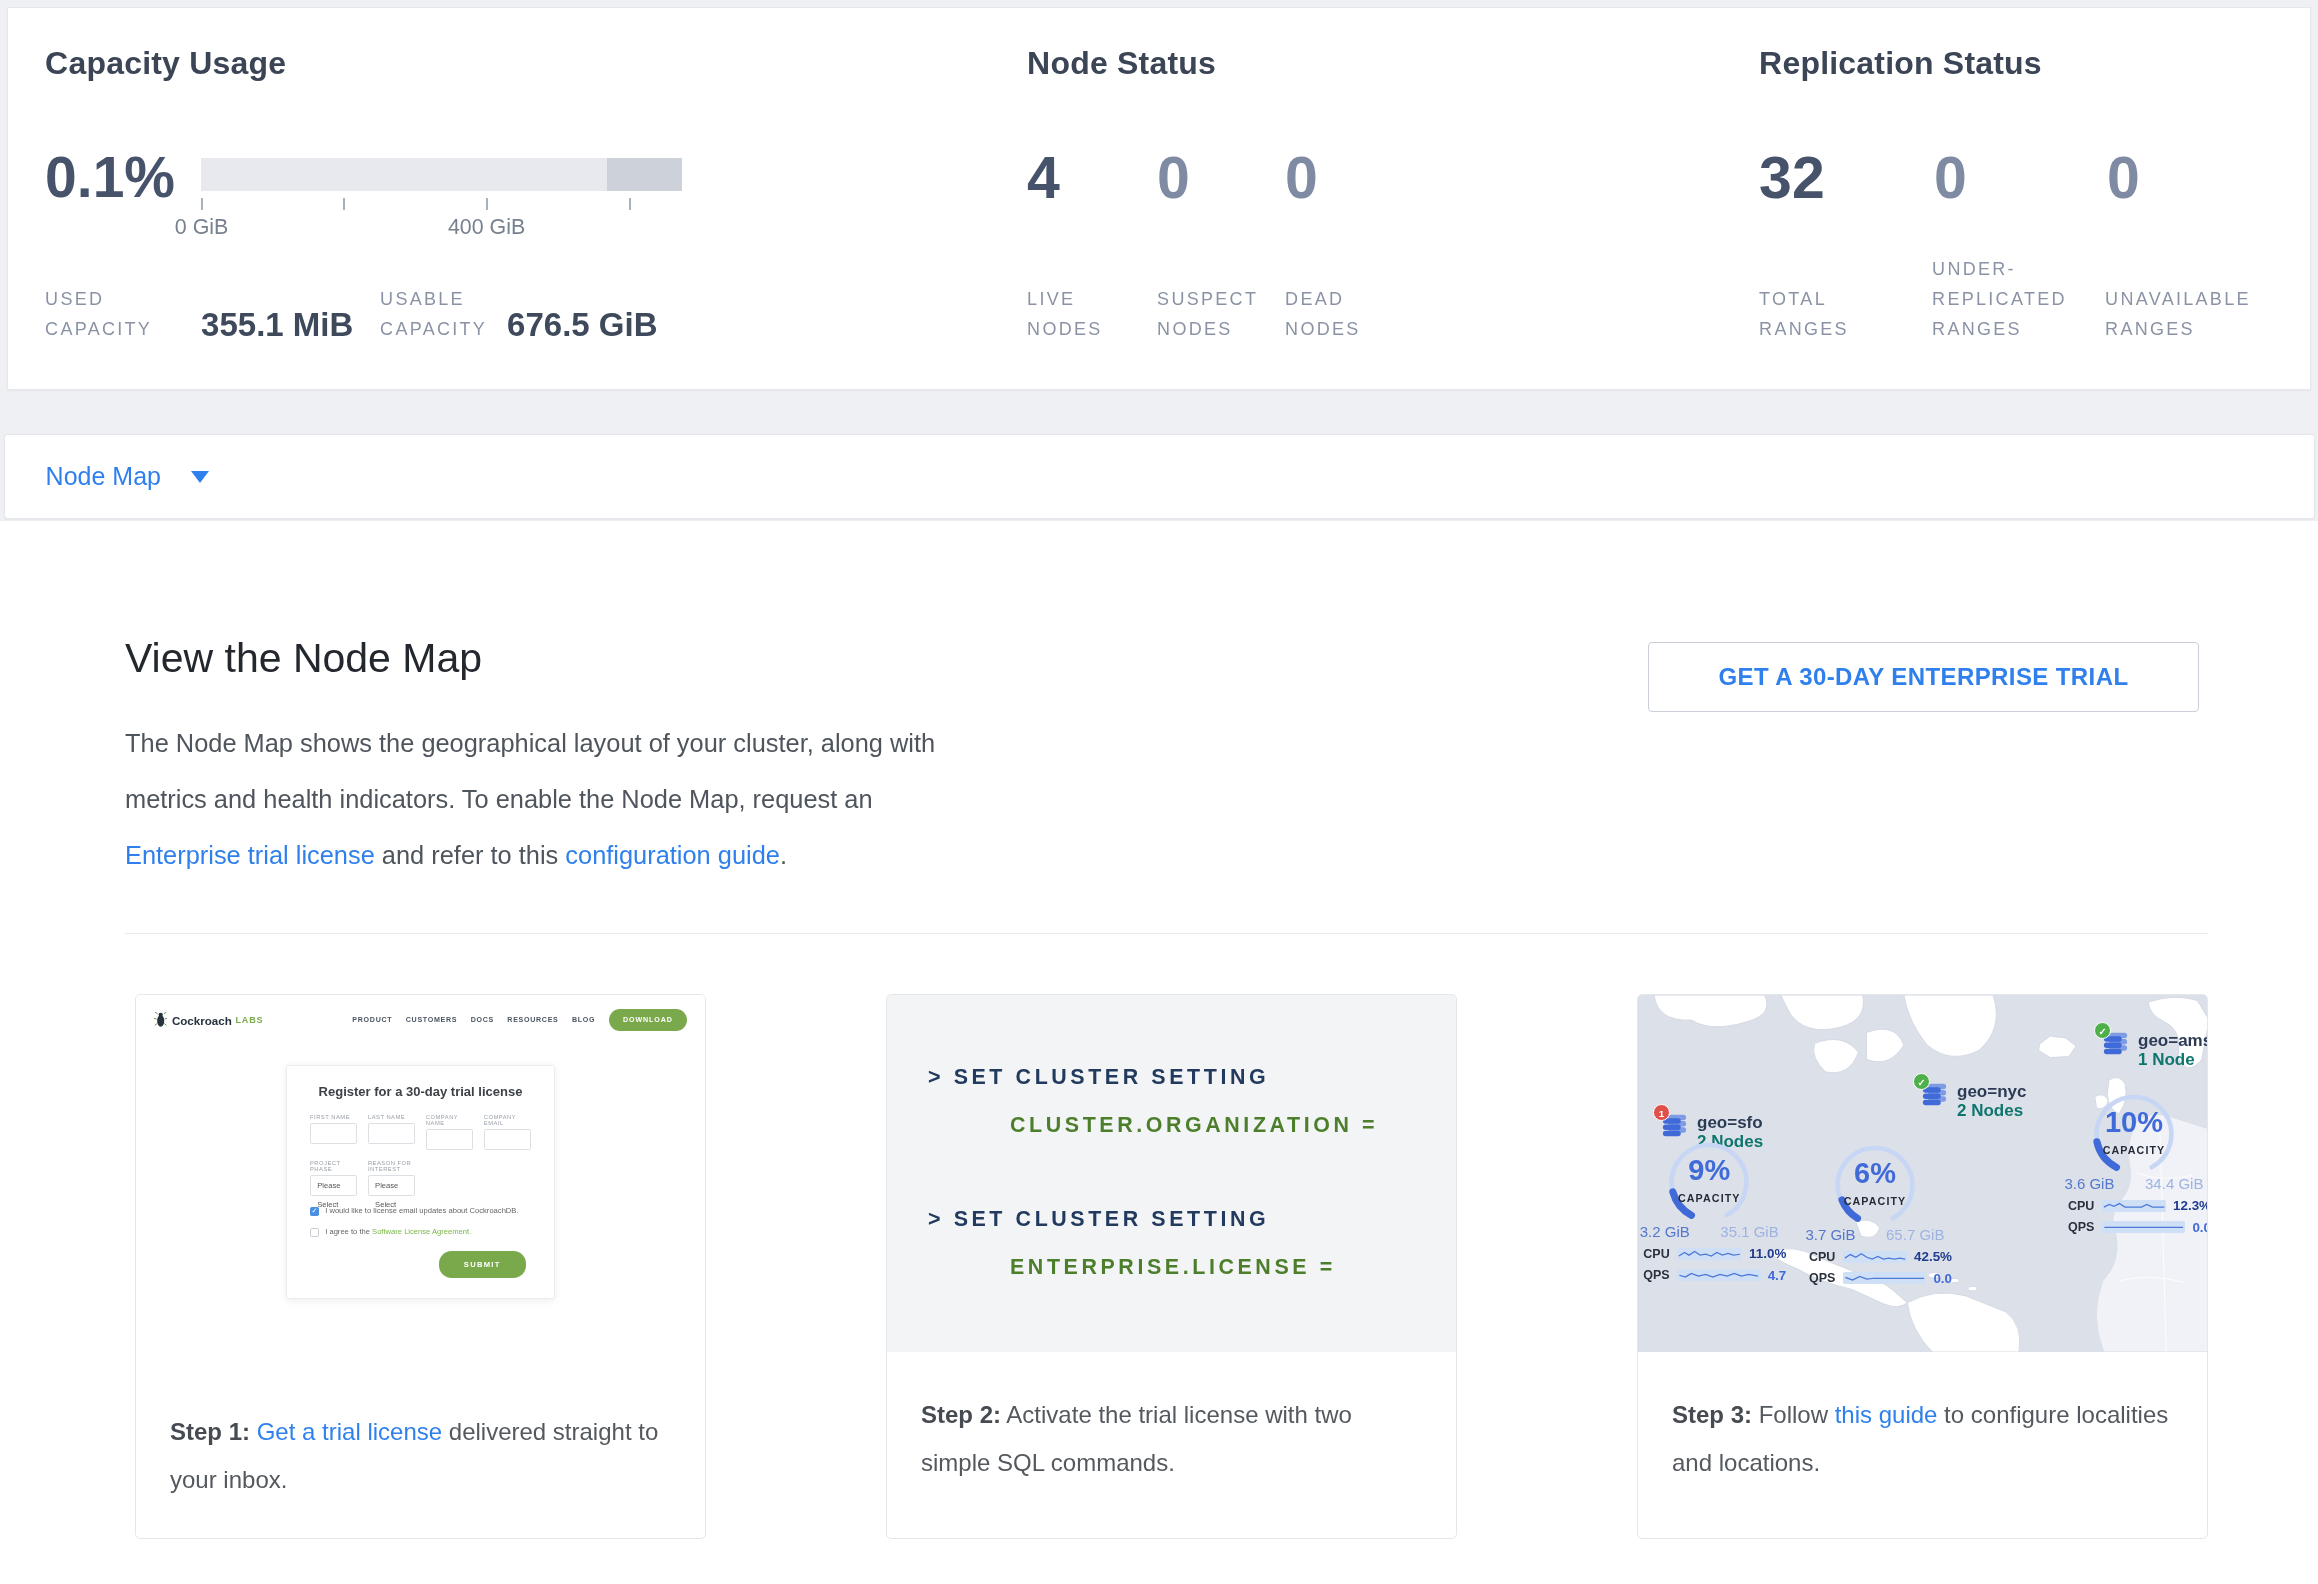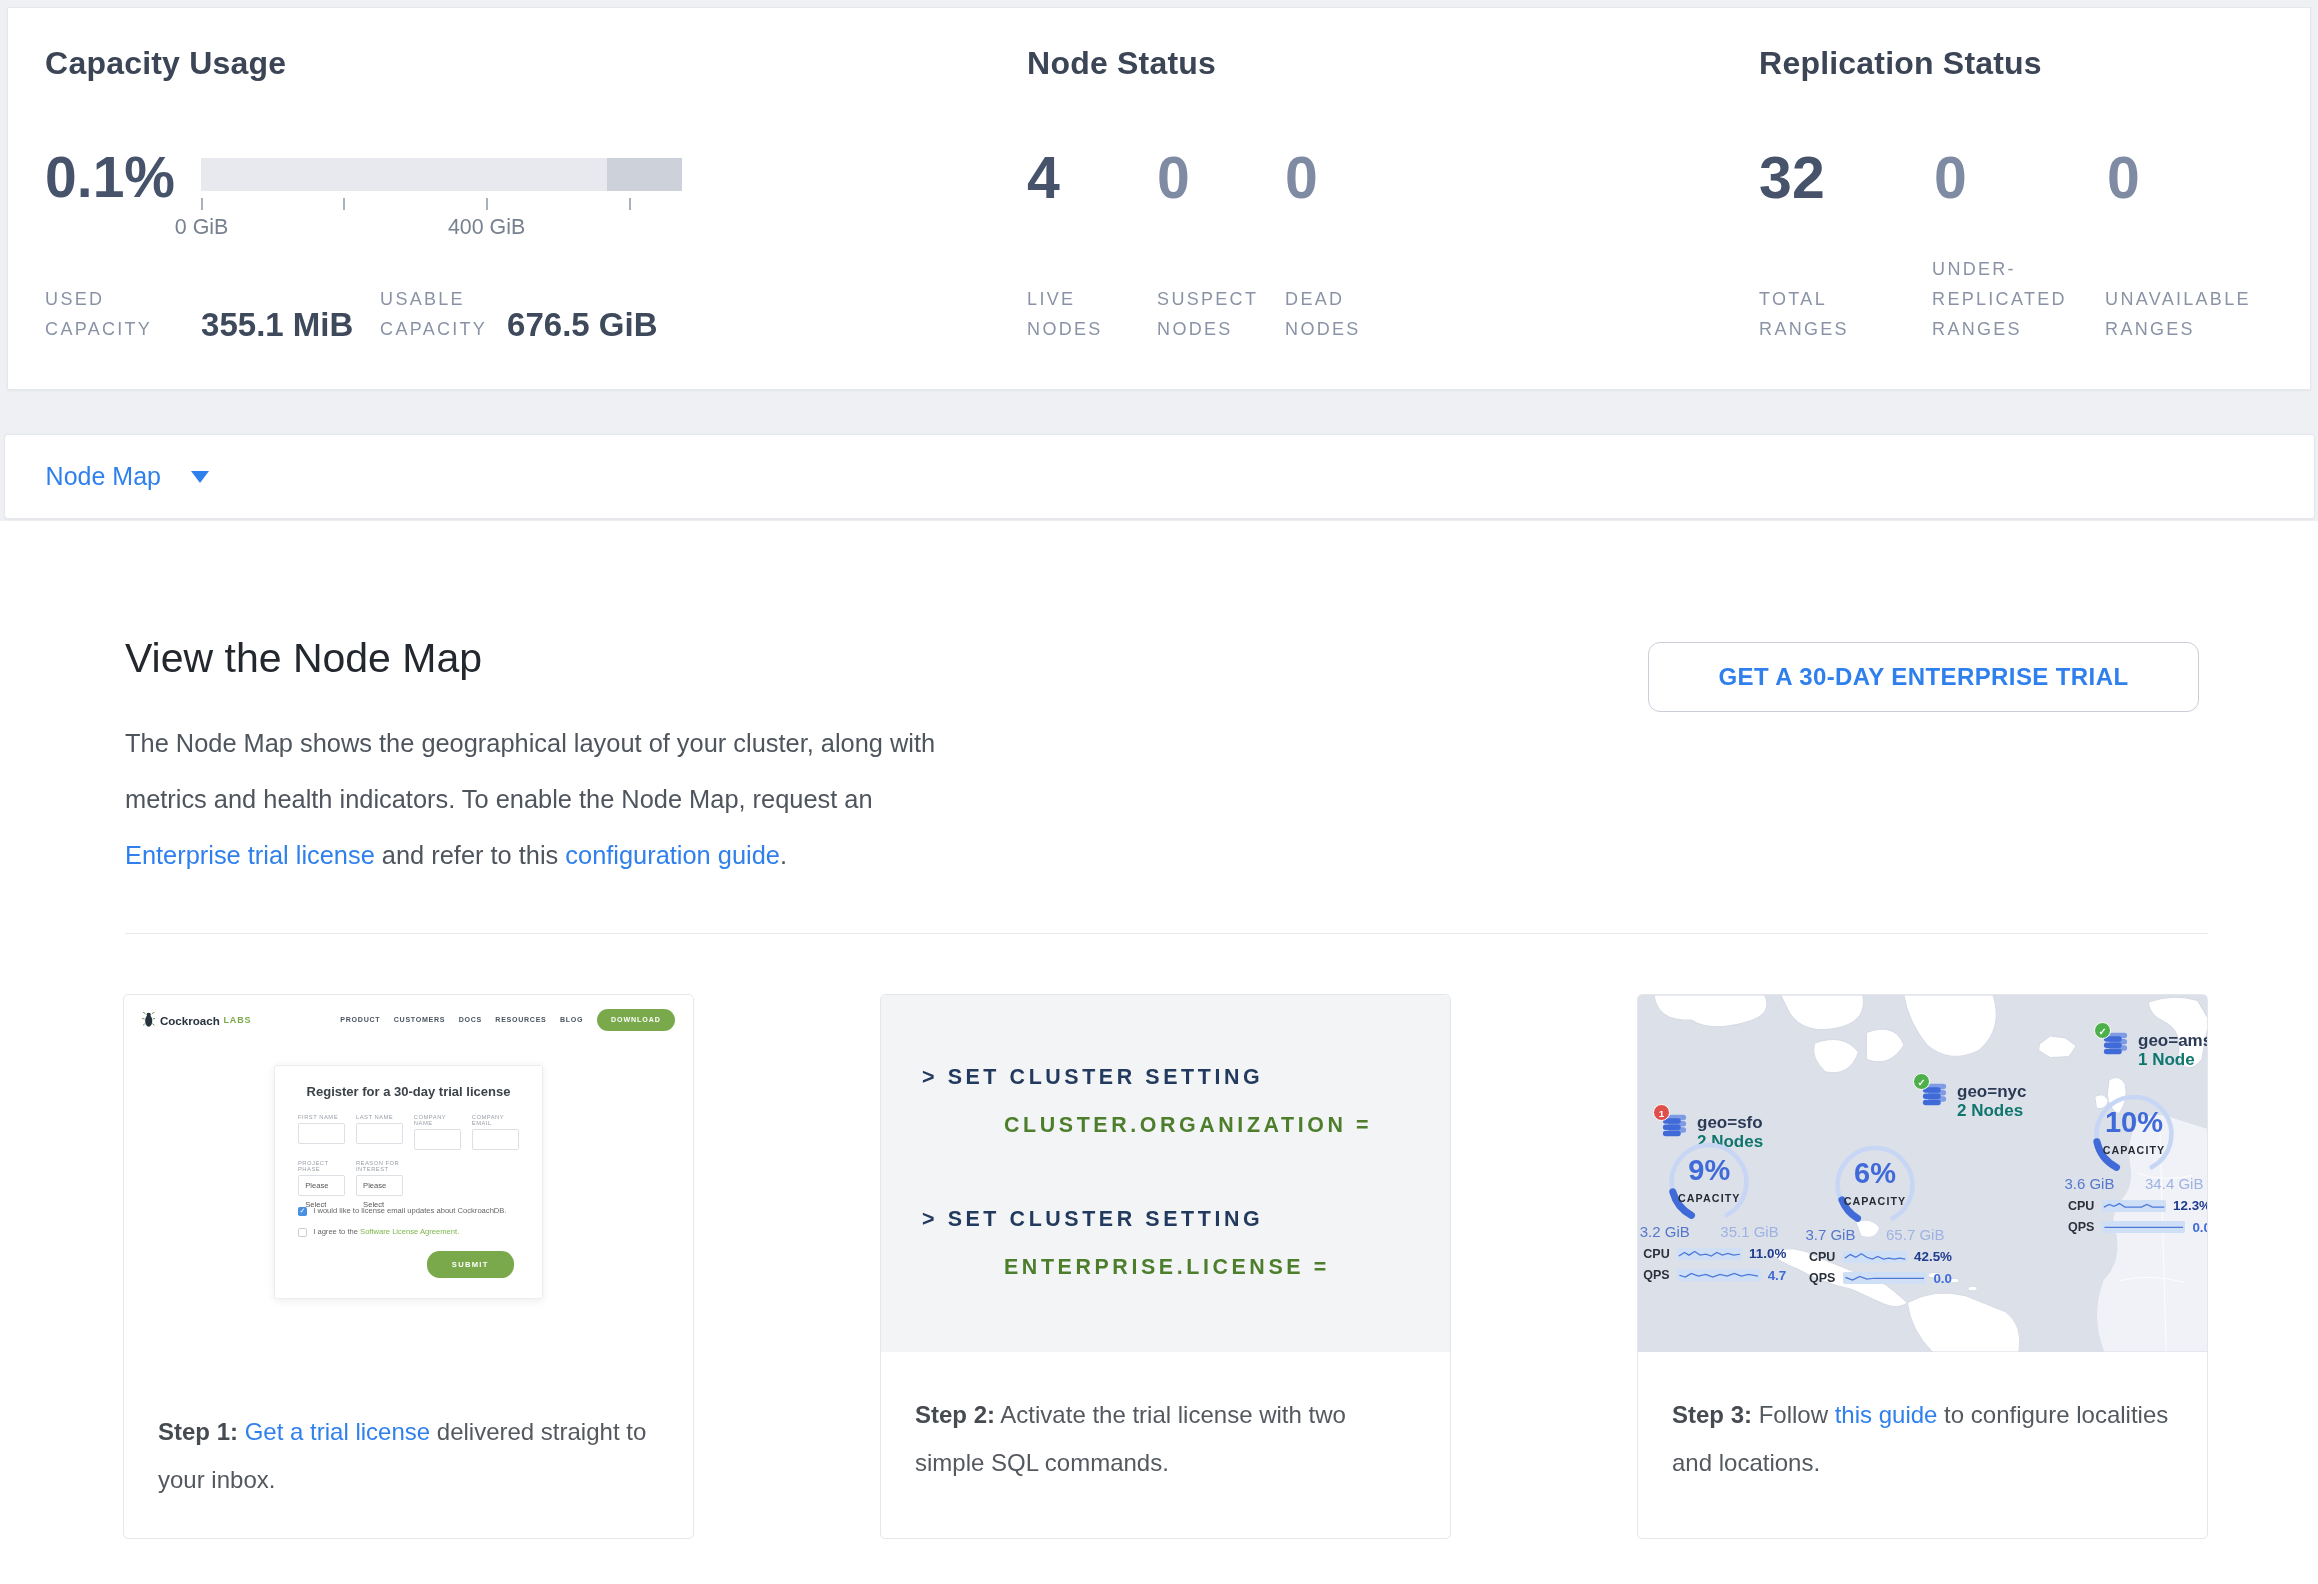--- a/index.html
+++ b/index.html
@@ -42,27 +42,27 @@
   
   .main { position:absolute; top:521px; left:0; right:0; bottom:0; background:#fff;padding-left:16px; }
   .main h1 { position:absolute; left:125px; top:114px; font-size:41px; font-weight:400; color:#23272e; }
   .intro-p {
     position:absolute; left:125px; top:194px; width:847px;
     font-size:25.4px; line-height:56px; color:#4f555d;
   }
   a.link { color:#2f80ed; text-decoration:none; cursor:pointer; }
   .trial-btn {
     position:absolute; top:121px; right:120px; width:551px; height:70px;
-    background:#fff; border:1.8px solid #c9ced8; border-radius:12px;
+    background:#fff; border:1.8px solid #c9ced8; border-radius:4px;
     font-size:24px; font-weight:700; letter-spacing:0.4px; color:#2f80ed;
     display:flex; align-items:center; justify-content:center; cursor:pointer;
     font-family:"Liberation Sans", sans-serif;
   }
   .divider { position:absolute; top:412px; left:125px; right:111px; border-top:1.8px solid #e7e9ed; }
-  .cards { position:absolute; top:473px; left:123px; right:111px; display:flex; justify-content:space-between; }
+  .cards { position:absolute; top:473px; left:135px; right:111px; display:flex; justify-content:space-between; }
   .card {
     width:571px; height:545px; background:#fff; border:1.3px solid #e3e6ea; border-radius:5.3px;
     display:flex; flex-direction:column; overflow:hidden;
   }
   .card-visual { height:357px; flex:none; position:relative; overflow:hidden; }
   .card-visual.v1 { height:374px; }
   .card-caption { padding:39px 34px 0 34px; font-size:24px; line-height:48px; color:#54595f; }
   .card-caption b { color:#464b52; }
   
   .site { position:absolute; inset:0; background:#fff; padding:14.3px 18px; }

